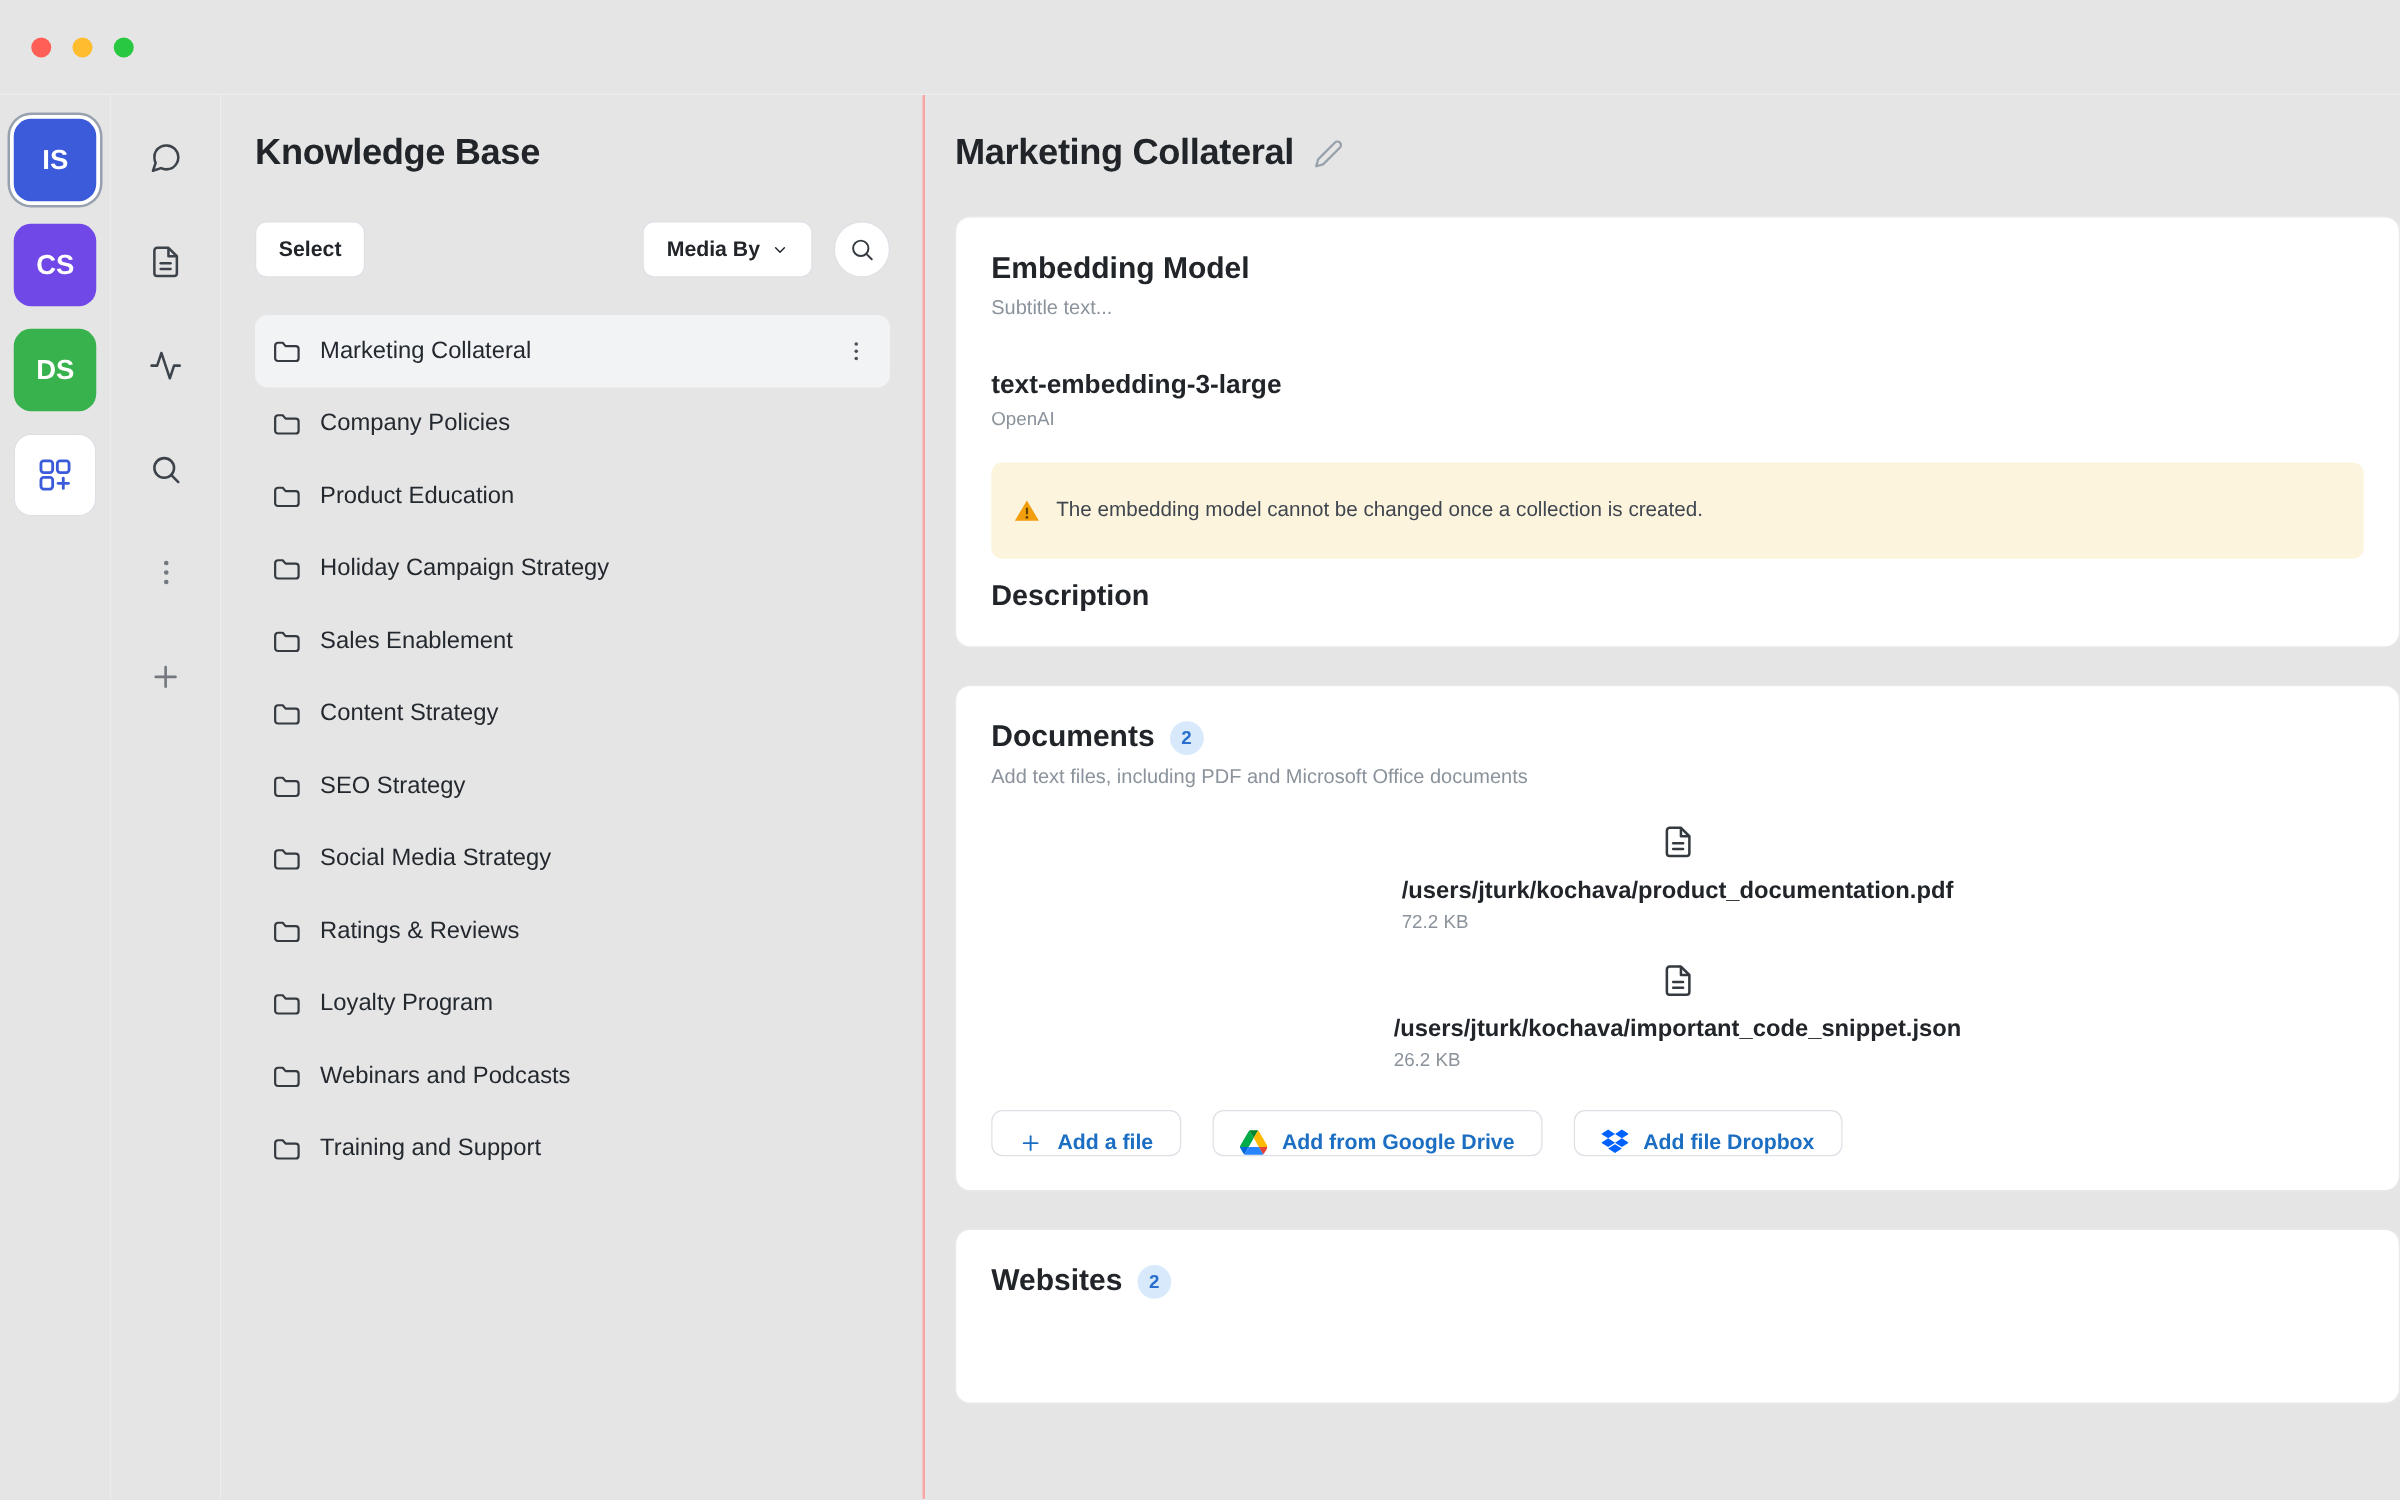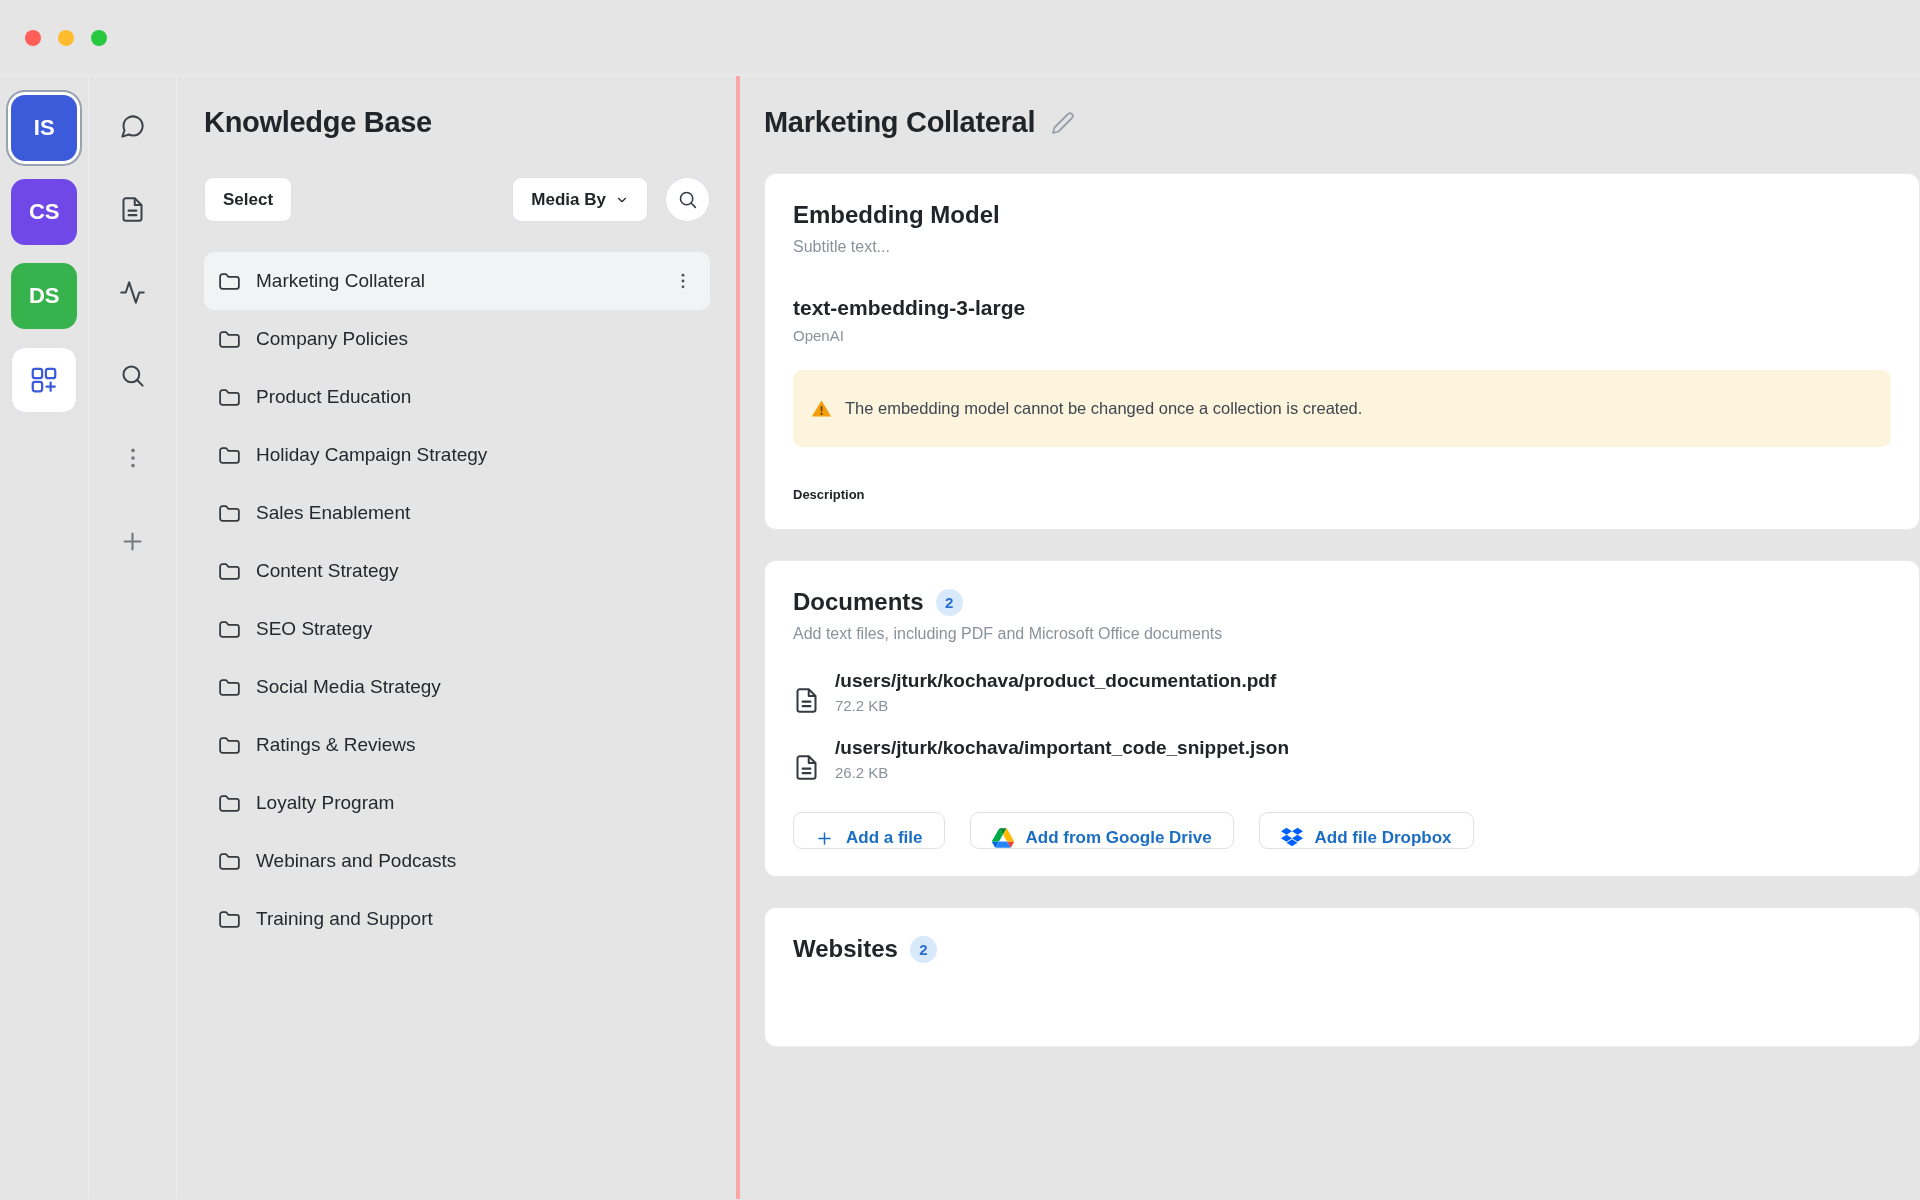--- a/index.html
+++ b/index.html
@@ -20,21 +20,21 @@
   .avatar{width:66px;height:66px;border-radius:14px;display:flex;align-items:center;justify-content:center;color:#fff;font-weight:700;font-size:22px;cursor:pointer;flex:none;}
   .avatar.a0{background:#3b5bdb;}
   .avatar.a1{background:#7048e8;}
   .avatar.a2{background:#37b24d;}
   .avatar.selected{box-shadow:0 0 0 3px #ffffff,0 0 0 5px #97a0af;}
   .add-ws{width:66px;height:66px;border-radius:14px;background:#fff;border:1px solid #dde1e6;display:flex;align-items:center;justify-content:center;color:#3b5bdb;cursor:pointer;box-sizing:border-box;flex:none;}
   .nav-rail{width:101px;border-right:1px solid #ecedef;box-sizing:border-box;padding-top:28px;display:flex;flex-direction:column;align-items:center;}
   .nav-btn{width:44px;height:44px;margin-bottom:39px;display:flex;align-items:center;justify-content:center;color:#3d434a;cursor:pointer;}
   .nav-btn.muted{color:#74797f;}
   
-  .list-panel{width:641px;border-right:4px solid #fca5a5;box-sizing:border-box;padding:0 26px 0 27px;}
+  .list-panel{width:641px;border-right:2px solid #fca5a5;box-sizing:border-box;padding:0 26px 0 27px;}
   .panel-title{margin-top:30px;font-size:29px;font-weight:700;letter-spacing:-0.3px;}
   .list-header{margin-top:38px;display:flex;align-items:center;}
   .btn{border:1px solid #dde1e6;border-radius:9px;background:#fff;font-size:17px;font-weight:600;color:#212529;padding:0 18px;height:45px;display:inline-flex;align-items:center;gap:9px;cursor:pointer;font-family:inherit;justify-content:flex-end;}
   .sort-btn{margin-left:auto;}
   .search-btn{width:45px;height:45px;border-radius:50%;border:1px solid #dde1e6;background:#fff;display:flex;align-items:center;justify-content:center;margin-left:17px;color:#343a40;cursor:pointer;flex:none;}
   .folder-list{margin-top:30px;}
   .row{height:58px;display:flex;align-items:center;gap:14px;padding:0 13px;border-radius:10px;font-size:19px;color:#24292f;cursor:pointer;}
   .row.selected{background:#f1f3f5;}
   .row .f-icon{color:#343a40;display:flex;flex:none;}
   .kebab{margin-left:auto;color:#495057;display:flex;cursor:pointer;padding:4px;}
@@ -43,26 +43,26 @@
   .detail-title-row{margin-top:30px;display:flex;align-items:center;gap:16px;}
   .detail-title{font-size:29px;font-weight:700;letter-spacing:-0.3px;}
   .edit-btn{color:#98a1ab;display:flex;cursor:pointer;}
   .card{width:1156px;border:1px solid #e7e9ec;border-radius:12px;box-sizing:border-box;padding:27px 28px;margin-top:30px;background:#fff;}
   .card.first{margin-top:34px;}
   .card h2{margin:0;font-size:24px;font-weight:700;display:flex;align-items:center;gap:12px;}
   .card .subtitle{margin-top:9px;font-size:16px;color:#8a929b;}
   .model-name{margin-top:40px;font-size:21px;font-weight:600;}
   .provider{margin-top:7px;font-size:15px;color:#8a929b;}
   .warning{margin-top:26px;background:#fcf4dc;border-radius:9px;padding:28px 18px;display:flex;align-items:center;gap:13px;font-size:16.5px;color:#3f4650;box-sizing:border-box;width:100%;}
-  .desc-label{margin-top:40px;font-size:13px;font-weight:700;}
+  .desc-label{margin-top:16px;font-size:23px;font-weight:700;}
   .desc-input{margin-top:13px;width:100%;height:177px;background:#f8f9fa;border:1px solid #dfe3e7;border-radius:9px;padding:19px 22px;font-size:19px;color:#212529;resize:none;box-sizing:border-box;font-family:inherit;}
   .desc-input::placeholder{color:#8a929b;}
   .count-badge{width:27px;height:27px;border-radius:50%;background:#d7e9fb;color:#2b6fce;font-size:15px;font-weight:700;display:flex;align-items:center;justify-content:center;flex:none;}
   .files{margin-top:27px;display:flex;flex-direction:column;gap:23px;}
-  .file{display:flex;gap:15px;align-items:flex-end;cursor:pointer;}
+  .file{display:flex;gap:15px;align-items:center;cursor:pointer;flex-direction:column;}
   .file .doc-icon{color:#343a40;display:flex;flex:none;margin-top:2px;}
   .file-path{font-size:19px;font-weight:600;color:#212529;}
   .file-size{margin-top:5px;font-size:15px;color:#8a929b;}
   .doc-actions{margin-top:31px;display:flex;gap:25px;}
   .action-btn{height:37px;border:1px solid #dde1e6;border-radius:9px;background:#fff;padding:0 21px;display:inline-flex;align-items:flex-end;gap:12px;font-size:17px;font-weight:600;color:#1b6ec2;cursor:pointer;font-family:inherit;}
   .websites-card{min-height:140px;}
   svg{display:block;}
 </style>
 </head>
 <body>

